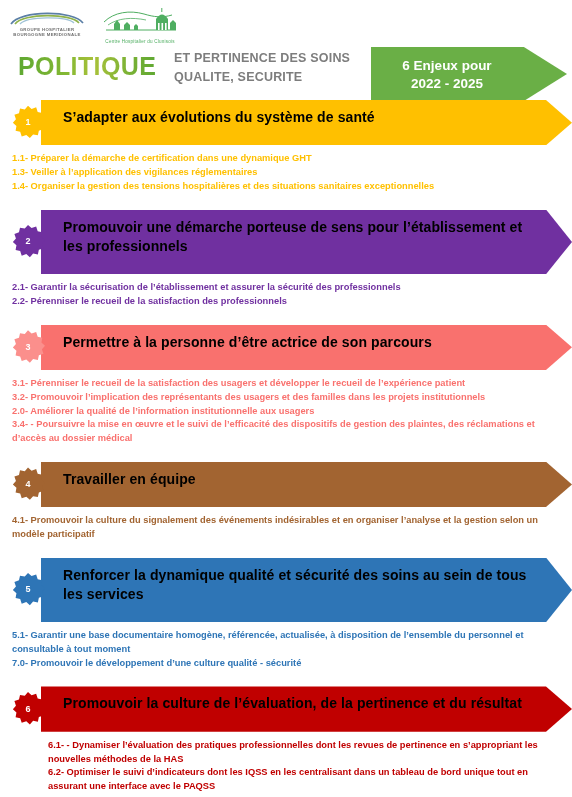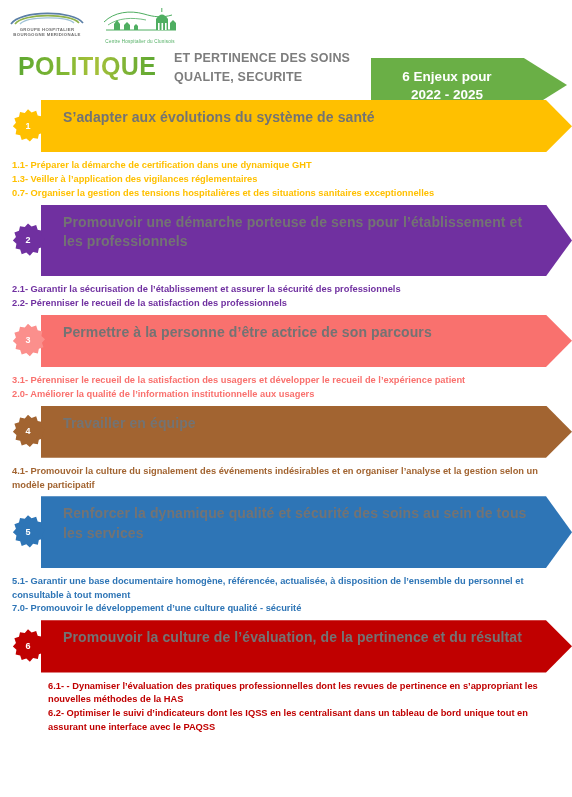--- a/index.html
+++ b/index.html
@@ -75,21 +75,21 @@
     top: 5px;
     font-size: 12.5px;
     font-weight: bold;
     color: #7d7d7d;
     line-height: 1.55;
     letter-spacing: 0.2px;
   }
   .enjeux {
     position: absolute;
     left: 371px;
-    top: 14px;
+    top: 3px;
     width: 196px;
     height: 54px;
   }
   .enjeux-shape {
     position: absolute;
     inset: 0;
     background: #6aaf46;
     clip-path: polygon(0 0, 78% 0, 100% 50%, 78% 100%, 0 100%);
   }
   .enjeux-text {
@@ -154,29 +154,29 @@
     z-index: 2;
   }
   .banner-bg {
     position: absolute;
     inset: 0;
     clip-path: polygon(0 0, calc(100% - 26px) 0, 100% 50%, calc(100% - 26px) 100%, 0 100%);
   }
   .banner-label {
     position: relative;
     z-index: 3;
-    color: #737373;
+    color: #000000;
     font-size: 14px;
     font-weight: bold;
-    padding: 8px 40px 25px 22px;
+    padding: 8px 40px 18px 22px;
     line-height: 1.38;
     letter-spacing: 0.1px;
   }
   .bullets {
-    padding: 7px 10px 4px 12px;
+    padding: 7px 10px 16px 12px;
     font-size: 9.3px;
     font-weight: bold;
     line-height: 1.48;
   }
   .bullet { margin-bottom: 0px; }
 </style>
 </head>
 <body>
 
 <div class="page">
@@ -242,21 +242,21 @@
             <span class="num">1</span>
           </div>
           <div class="banner">
             <div class="banner-bg" style="background: rgb(255, 192, 0);"></div>
             <div class="banner-label">S’adapter aux évolutions du système de santé</div>
           </div>
         </div>
         <div class="bullets" style="color: rgb(255, 192, 0);">
           <div class="bullet">1.1- Préparer la démarche de certification dans une dynamique GHT</div>
           <div class="bullet">1.3- Veiller à l’application des vigilances réglementaires</div>
-          <div class="bullet">0.7- Organiser la gestion des tensions hospitalières et des situations sanitaires exceptionnelles</div>
+          <div class="bullet">1.4- Organiser la gestion des tensions hospitalières et des situations sanitaires exceptionnelles</div>
         </div>
       </div>
       <div class="section">
         <div class="banner-wrap">
           <div class="badge">
             <div class="star" style="background: rgb(112, 48, 160);"></div>
             <span class="num">2</span>
           </div>
           <div class="banner">
             <div class="banner-bg" style="background: rgb(112, 48, 160);"></div>
@@ -274,21 +274,23 @@
             <div class="star" style="background: rgb(251, 143, 140);"></div>
             <span class="num">3</span>
           </div>
           <div class="banner">
             <div class="banner-bg" style="background: rgb(249, 113, 110);"></div>
             <div class="banner-label">Permettre à la personne d’être actrice de son parcours</div>
           </div>
         </div>
         <div class="bullets" style="color: rgb(249, 113, 110);">
           <div class="bullet">3.1- Pérenniser le recueil de la satisfaction des usagers et développer le recueil de l’expérience patient</div>
+          <div class="bullet">3.2- Promouvoir l’implication des représentants des usagers et des familles dans les projets institutionnels</div>
           <div class="bullet">2.0- Améliorer la qualité de l’information institutionnelle aux usagers</div>
+          <div class="bullet">3.4- - Poursuivre la mise en œuvre et le suivi de l’efficacité des dispositifs de gestion des plaintes, des réclamations et d’accès au dossier médical</div>
         </div>
       </div>
       <div class="section">
         <div class="banner-wrap">
           <div class="badge">
             <div class="star" style="background: rgb(162, 100, 49);"></div>
             <span class="num">4</span>
           </div>
           <div class="banner">
             <div class="banner-bg" style="background: rgb(162, 100, 49);"></div>

